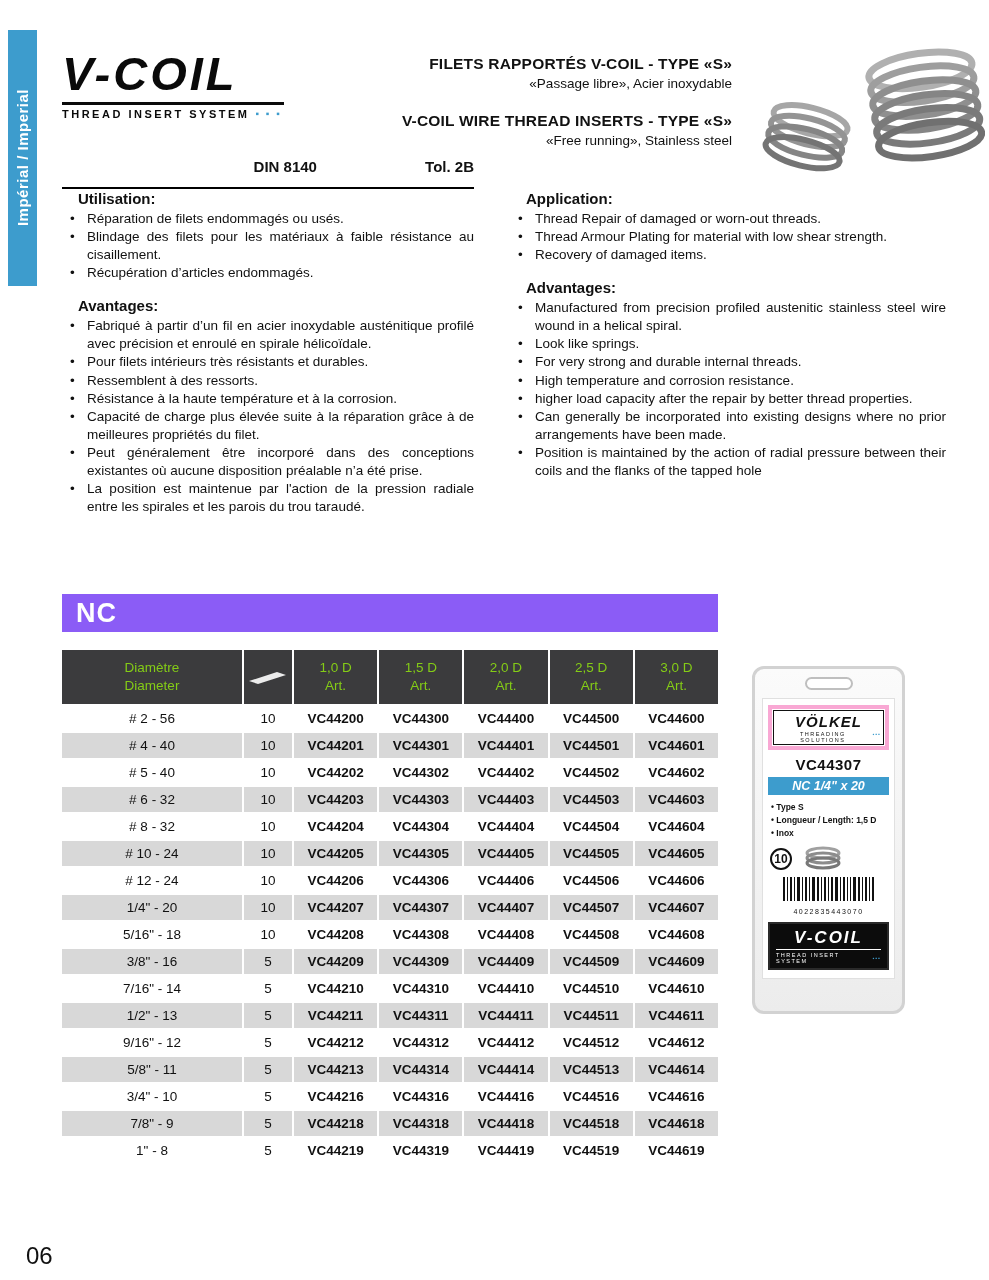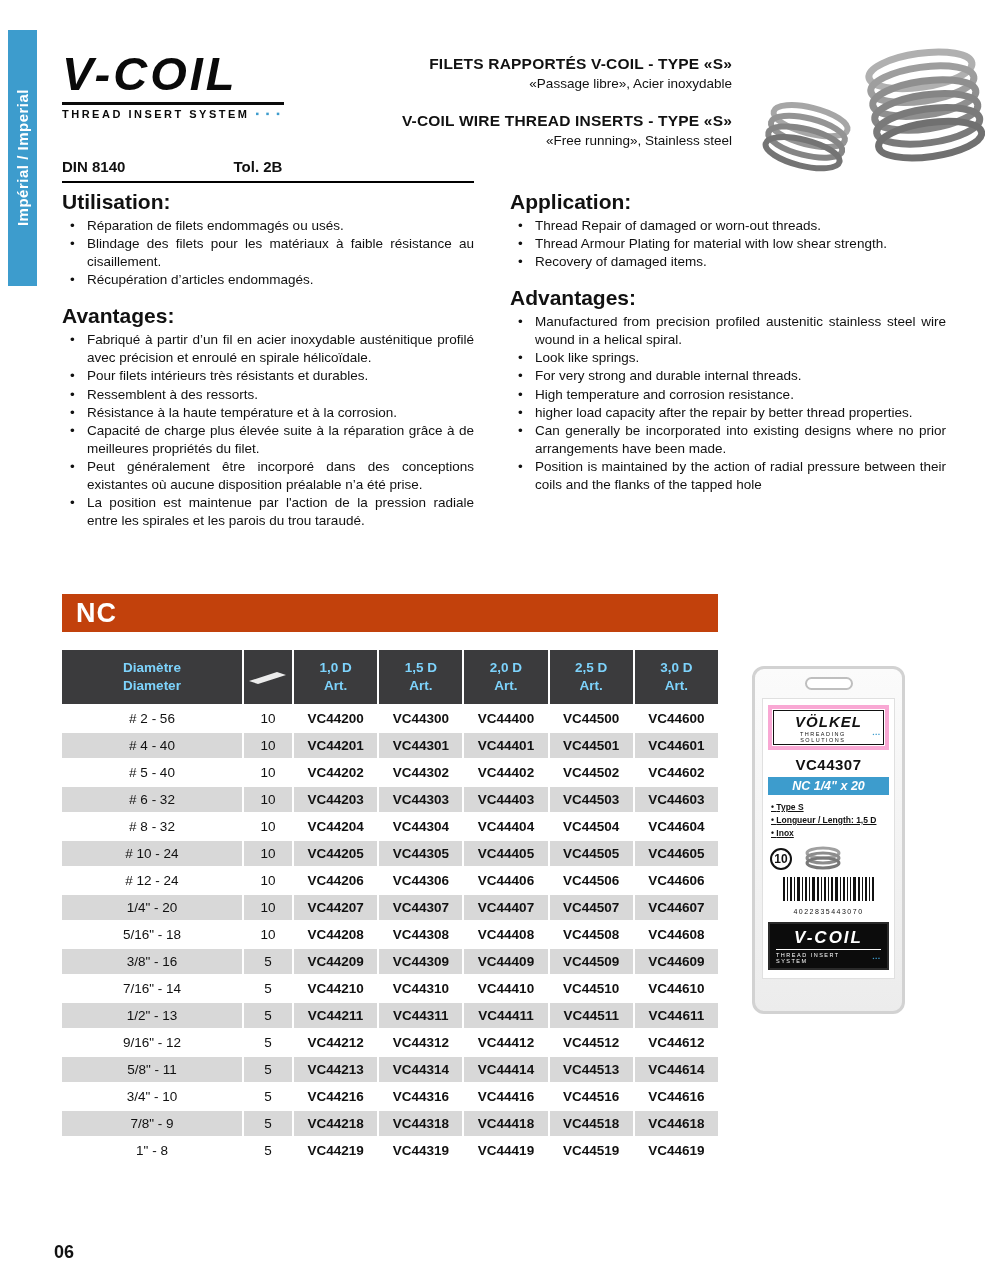--- a/index.html
+++ b/index.html
@@ -28,65 +28,65 @@
   .logo-tagrow {
     margin-top:5px; border-top:3px solid #0a0a0a; padding-top:3px;
     display:flex; align-items:center; gap:6px;
   }
   .logo-tag { font-weight:700; font-size:11px; letter-spacing:2.5px; color:#0a0a0a; }
   .sq-blue { color:#3d9ccd; font-size:10px; letter-spacing:2px; line-height:1; }
 
   
   .din-row {
     position:absolute; left:62px; top:158px; width:412px;
-    border-bottom:2px solid #000; padding-bottom:6px;
-    font-weight:700; font-size:15px;
+    border-bottom:2px solid #000; padding-bottom:12px;
+    font-weight:700; font-size:15px;text-align:right;
   }
   .din-row .tol { margin-left:104px; }
 
   
   .titles { position:absolute; left:292px; top:55px; width:440px;text-align:right; }
   .t-bold { font-weight:700; font-size:15.5px; letter-spacing:.2px; }
   .t-sub  { font-size:13.5px; margin-top:3px; }
   .t-en   { margin-top:21px; }
 
   
   .photo { position:absolute; left:740px; top:28px; width:245px; height:155px; }
 
   
   .cols { position:absolute; left:62px; top:190px; width:884px; display:flex; gap:36px; }
   .col-fr { width:412px; }
   .col-en { width:436px; }
-  .h { font-weight:700; font-size:21px; margin-bottom:3px; }
+  .h { font-weight:700; font-size:15px; margin-bottom:3px;margin-left:16px; }
   .h2 { margin-top:15px; }
   ul.bullets { list-style:none; margin:0; padding:0; }
   ul.bullets li {
     position:relative; padding-left:25px; font-size:13.5px; line-height:1.34;
     text-align:justify;
   }
   ul.bullets li::before { content:"•"; position:absolute; left:8px; }
 
   
   .nc-banner {
     position:absolute; left:62px; top:594px; width:656px; height:38px;
-    background:#c2410c; color:#fff; display:flex; align-items:center;
+    background:#8b5cf6; color:#fff; display:flex; align-items:center;
     font-weight:700; font-size:27px; padding-left:14px; letter-spacing:1px;
   }
 
   
   .tbl { position:absolute; left:62px; top:650px; width:656px; }
   .grid7 {
     display:grid; grid-template-columns:180px 48px repeat(5, 1fr);
     gap:2px; width:656px;
   }
   .head { margin-bottom:2px; }
   .cell { display:flex; align-items:center; justify-content:center; background:#fff; }
   .hc {
-    background:#3b3b3d !important; color:#7dd3fc; height:54px;
-    flex-direction:column; font-weight:700; font-size:13.5px; line-height:1.3;
+    background:#3b3b3d !important; color:#84cc16; height:54px;
+    flex-direction:column; font-weight:400; font-size:13.5px; line-height:1.3;
   }
   .rows { display:flex; flex-direction:column; gap:2px; }
   .brow .cell { height:25px; font-size:13.5px; }
   .brow .art { font-weight:700; }
   .rows > div:nth-of-type(even) .cell { background:#d8d8d8; }
 
   
   .package { position:absolute; left:752px; top:666px; width:153px; }
   .pkg-shell {
     border:3px solid #d2d2d2; border-radius:12px;
@@ -97,39 +97,39 @@
     width:48px; height:13px; border:2px solid #bfbfbf; border-radius:7px;
     background:#fff; margin:0 auto 8px;
   }
   .pkg-label { background:#fff; border:1px solid #e0e0e0; padding:6px 5px 8px; }
   .volkel-box { border:4px solid #f9a8d4; box-shadow:inset 0 0 0 1px #fff, inset 0 0 0 2px #111; padding:4px 4px 3px; text-align:center; }
   .volkel-name { font-weight:700; font-style:italic; font-size:15px; letter-spacing:1px; }
   .volkel-tag { font-size:5.5px; letter-spacing:1.5px; display:flex; justify-content:center; gap:3px; margin-top:1px; }
   .sq-blue-sm { color:#3d9ccd; font-size:5px; letter-spacing:1px; }
   .pkg-art { text-align:center; font-weight:700; font-size:15px; margin:6px 0 4px; letter-spacing:.5px; }
   .pkg-size { background:#3d9ccd; color:#fff; font-weight:700; font-style:italic; font-size:12.5px; text-align:center; padding:2px 0; }
-  .pkg-specs { list-style:none; margin:6px 0 0; padding:0 0 0 3px; font-size:8.5px; font-weight:700; line-height:1.5;text-decoration:underline; }
+  .pkg-specs { list-style:none; margin:6px 0 0; padding:0 0 0 3px; font-size:8.5px; font-weight:700; line-height:1.5; }
   .pkg-specs li::before { content:"• "; }
   .pkg-qtyrow { display:flex; align-items:center; gap:8px; margin:7px 0 4px 2px; }
   .pkg-qty {
     width:22px; height:22px; border:2.5px solid #111; border-radius:50%;
     display:flex; align-items:center; justify-content:center;
     font-weight:700; font-size:12px; background:#fff;
   }
   .pkg-barcode { text-align:center; margin-top:5px; }
   .pkg-barcode-num { font-size:7px; letter-spacing:1.5px; margin-top:1px; }
   .pkg-vcoil { background:#0c0c0c; margin-top:7px; padding:5px 6px 4px; border:2px solid #2a2a2a; }
   .pkg-vcoil-name { color:#fff; font-weight:700; font-style:italic; font-size:17px; letter-spacing:2px; text-align:center; line-height:1; }
   .pkg-vcoil-tag {
     display:flex; justify-content:center; align-items:center; gap:3px;
     color:#fff; font-size:5.5px; letter-spacing:1.5px;
     border-top:1px solid #fff; margin-top:3px; padding-top:2px;
   }
 
-  .page-no { position:absolute; left:26px; top:1242px; font-weight:700; font-size:18px;margin-left:28px; }
+  .page-no { position:absolute; left:26px; top:1242px; font-weight:400; font-size:24px; }
 </style>
 </head>
 <body>
 
 <div class="page">
 
   <div class="side-tab">
     <span>Impérial / Imperial</span>
   </div>
 

